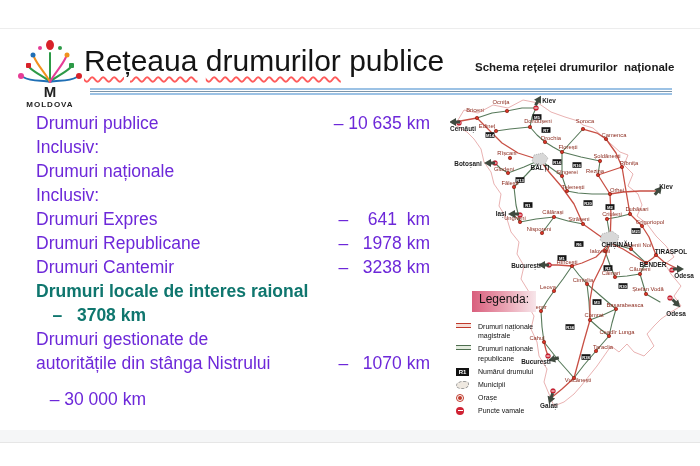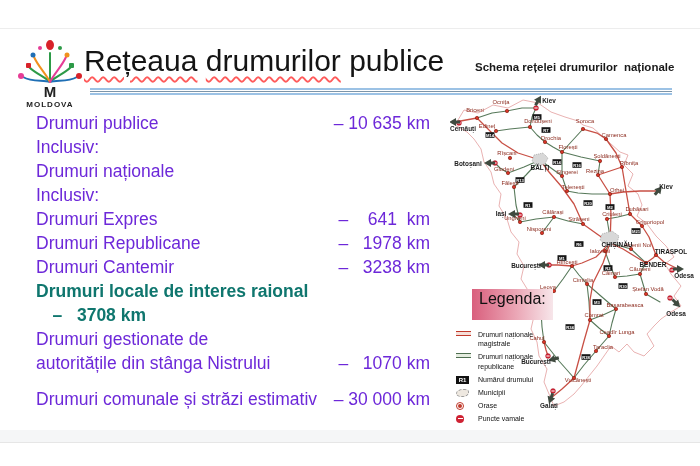--- a/index.html
+++ b/index.html
@@ -55,21 +55,21 @@
   .arrow{fill:#3f4a3f;stroke:none;}
   .mk{fill:#161616;}
   .mktxt{font-size:4.2px;fill:#ffffff;font-weight:bold;font-family:"Liberation Sans",sans-serif;}
   .vama{fill:#d12233;stroke:#8a0f1c;stroke-width:0.3;}
   .vamabar{fill:#ffffff;}
 
   
   .legend{position:absolute;left:2px;top:194px;width:118px;z-index:5;}
   .legend-title{
     display:inline-block;margin-left:20px;margin-bottom:10px;
-    font-size:16px;color:#111;padding:1px 7px 12px 7px;
+    font-size:12px;color:#111;padding:1px 7px 6px 7px;
     background:linear-gradient(90deg,#d95f7d 0%,#eba7b6 55%,#f7e6ea 100%);
   }
   .legend-item{display:flex;align-items:flex-start;gap:5px;margin:0 0 3.5px 4px;
     font-size:7px;line-height:1.35;color:#111;}
   .legend-item .txt{width:62px;}
   .symwrap{flex:0 0 17px;display:flex;justify-content:flex-start;align-items:center;padding-top:1px;}
   .sym-road{width:15px;height:5px;border-top:1.5px solid;border-bottom:1.5px solid;box-sizing:border-box;}
   .sym-road.red{border-color:#c0392b;background:#f6ded8;}
   .sym-road.green{border-color:#4e6e50;background:#e4ecdf;}
   .sym-box{width:13px;height:8px;background:#111;color:#fff;font-size:6px;line-height:8px;
@@ -149,21 +149,20 @@
     </div>
     <div class="stat-row">
       <span class="lbl">Drumuri gestionate de</span>
       <span class="val"></span>
     </div>
     <div class="stat-row">
       <span class="lbl">autoritățile din stânga Nistrului</span>
       <span class="val">–   1070 km</span>
     </div>
     <div class="stat-row gap">
-      <span class="lbl">Drumuri comunale și străzi estimativ</span>
       <span class="val">– 30 000 km</span>
     </div>
   </div>
 
 <div class="map-wrap">
   <svg viewBox="0 0 250 330" width="250" height="330">
       <polyline points="5,30 14,15 28,18 43,10 58,13 73,5 88,8 101,17 115,22 128,26 133,30 143,33 152,41 161,49 170,57 178,60 174,70 183,79 178,91 188,99 192,110 187,121 197,129 206,141 216,151 224,162 215,169 221,179 231,191 224,201 231,211 221,217 211,224 204,231 197,239 204,251 194,261 184,257 177,249 169,257 161,251 154,261 147,271 139,281 131,291 124,299 114,307 104,311 99,299 94,287 97,274 89,261 87,247 81,234 84,221 77,209 79,197 71,184 74,171 67,159 69,147 61,137 57,124 49,111 51,99 44,89 41,77 34,67 31,54 24,44 17,37 5,30" class="outline"></polyline>
       <polyline points="27,23 42,18 57,16 72,13 86,13" class="rg"></polyline>
       <polyline points="86,13 82,22 80,32 87,40 95,47" class="rg"></polyline>
       <polyline points="46,36 60,34 70,33 80,32" class="rg"></polyline>

